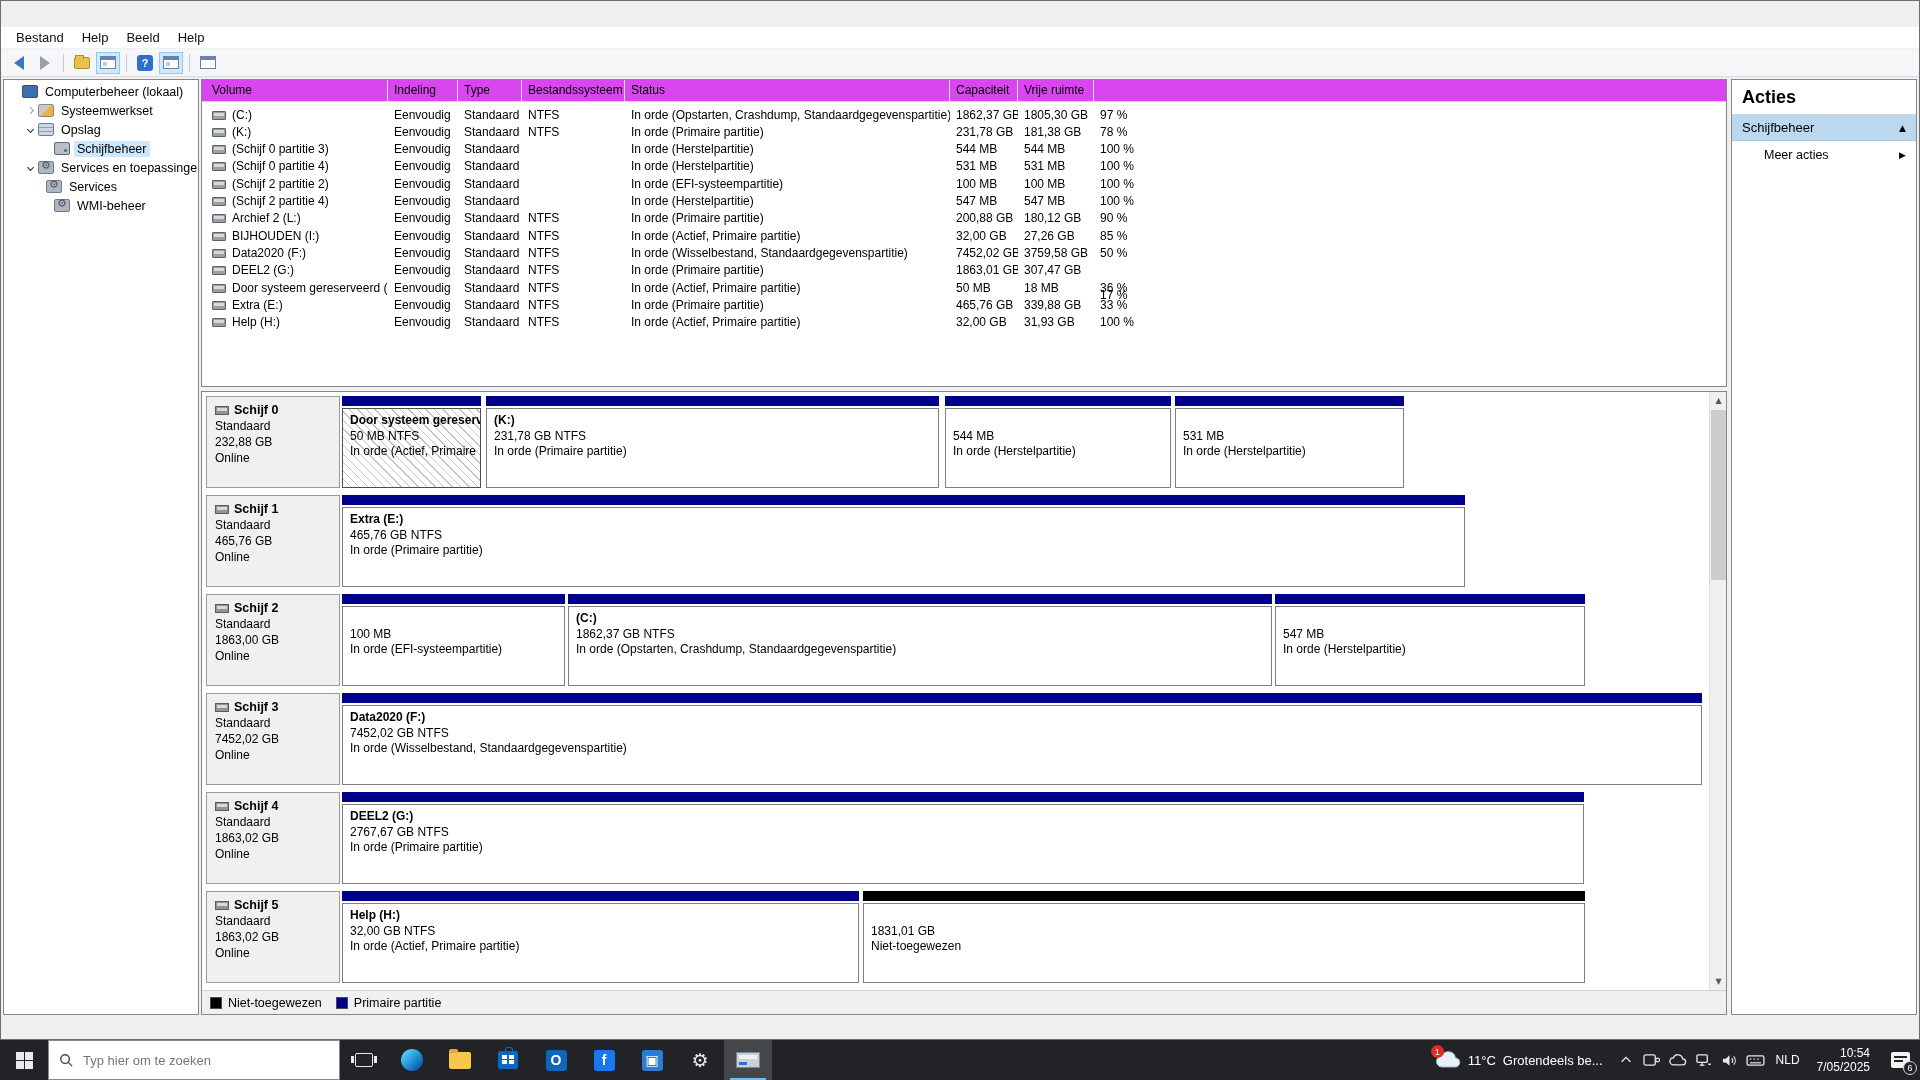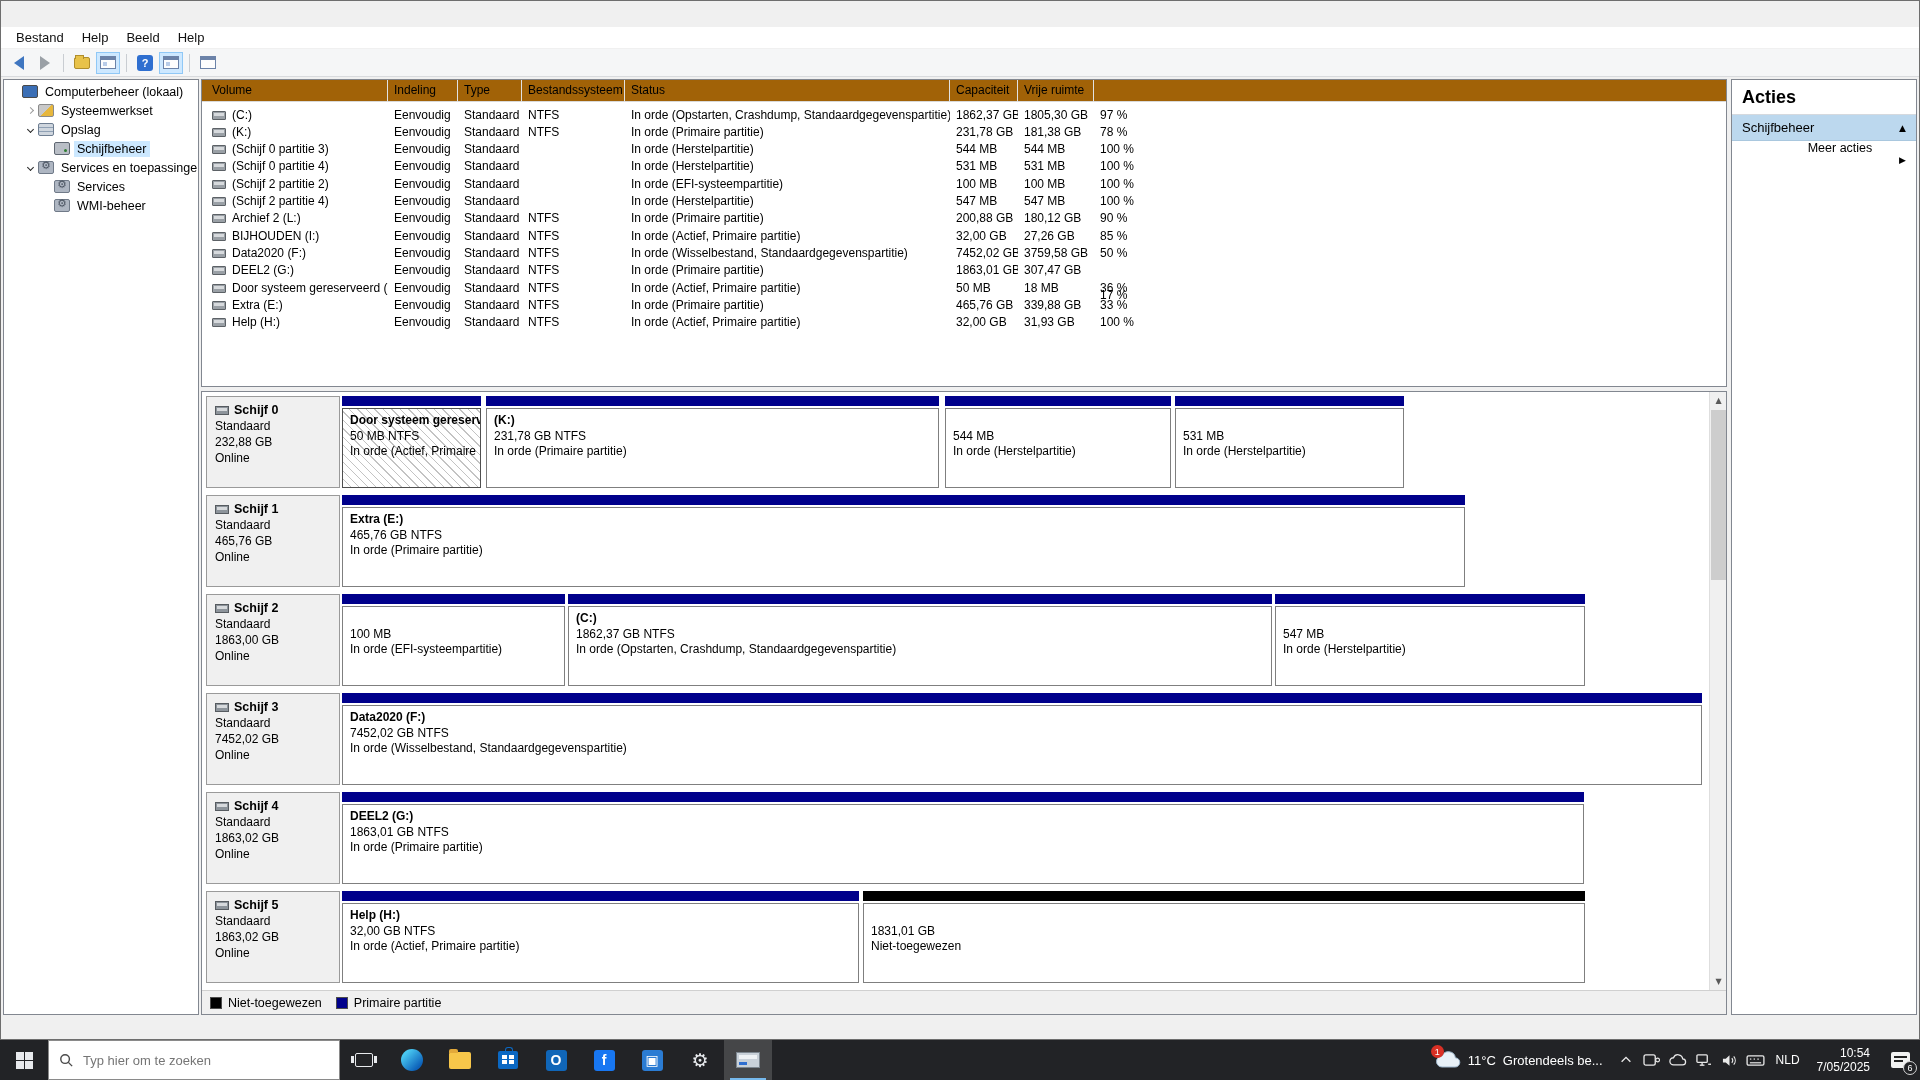--- a/index.html
+++ b/index.html
@@ -48,21 +48,21 @@
   .ti-computer { background:#3b6fb6; border:1.5px solid #4a4a4a; }
   .ti-tools { background:linear-gradient(135deg,#c9c9c9 50%,#e7b73c 50%); border:1px solid #8a8a8a; }
   .ti-storage { background:repeating-linear-gradient(#cfd6de 0 3px,#8fa0b4 3px 4px); border:1px solid #6e7e92; }
   .ti-disk { background:#b9bec6; border:1px solid #5f6772; }
   .ti-disk::after { content:""; position:absolute; right:2px; bottom:2px; width:3px; height:3px; background:#2e7d32; border-radius:50%; }
   .ti-services { background:#aeb6c2; border:1px solid #707a88; }
   .ti-services::after { content:"⚙"; font-family:"DejaVu Sans",sans-serif; position:absolute; left:2px; top:-3px; font-size:11px; color:#4d5663; }
   .tlabel { padding:1px 3px; }
 
   .list-pane { position:absolute; left:200px; top:78px; width:1526px; height:308px; background:#fff; border:1px solid #828790; overflow:hidden; }
-  .lv-header { position:absolute; left:0; top:0; width:100%; height:22px; background:#a16207; border-bottom:1px solid #d9d9d9; }
+  .lv-header { position:absolute; left:0; top:0; width:100%; height:22px; background:#d946ef; border-bottom:1px solid #d9d9d9; }
   .lv-hcell { position:absolute; top:0; height:22px; font-size:12px; color:#000; padding:3px 0 0 6px; border-right:1px solid #e2e2e2; }
   .lv-row { position:absolute; left:0; width:100%; height:17.3px; }
   .lv-cell { position:absolute; top:0; height:17.3px; font-size:12px; color:#000; padding:1.5px 0 0 6px; white-space:nowrap; overflow:hidden; }
   .vol-ic { display:inline-block; width:14px; height:9px; background:#9aa0a6; border:1px solid #5c6166; border-radius:1px; margin-right:6px; vertical-align:-1px; position:relative; }
   .vol-ic::after { content:""; position:absolute; left:1px; top:1px; right:1px; height:3px; background:#d7dadd; }
 
   .disk-pane { position:absolute; left:200px; top:390px; width:1526px; height:624px; background:#fff; border:1px solid #828790; overflow:hidden; }
   .disk-scroll { position:absolute; left:0; top:0; width:1507px; height:598px; overflow:hidden; }
   .disk-row { position:absolute; left:0; width:100%; height:92px; }
   .disk-label { position:absolute; left:4px; top:0; width:134px; height:92px; background:#f0f0f0; border:1px solid #9a9a9a; padding:6px 0 0 8px; }
@@ -84,21 +84,21 @@
   .vs-thumb { position:absolute; left:1px; width:15px; background:#cdcdcd; }
 
   .legend { position:absolute; left:0; bottom:0; width:100%; height:24px; background:#f0f0f0; border-top:1px solid #d0d0d0; display:flex; align-items:center; gap:14px; padding-left:8px; }
   .leg-item { display:flex; align-items:center; gap:6px; font-size:12.5px; color:#000; }
   .leg-sq { width:12px; height:12px; border:1px solid #4c4c4c; }
 
   .actions-pane { position:absolute; left:1730px; top:78px; width:186px; height:936px; background:#fff; border:1px solid #828790; }
   .ap-title { font-size:18px; font-weight:bold; color:#000; padding:7px 0 6px 10px; border-bottom:1px solid #d5d9de; }
   .ap-section { height:26px; background:#bcd8ee; display:flex; align-items:center; font-size:13px; color:#000; padding-left:10px; border-bottom:1px solid #a9c7de; }
   .ap-section .tri { margin-left:auto; margin-right:10px; font-size:9px; font-family:"DejaVu Sans",sans-serif; }
-  .ap-item { height:28px; display:flex; align-items:center; font-size:12.5px; color:#000; padding-left:32px;flex-direction:column; }
+  .ap-item { height:28px; display:flex; align-items:center; font-size:12.5px; color:#000; padding-left:32px; }
   .ap-item .tri { margin-left:auto; margin-right:10px; font-size:9px; font-family:"DejaVu Sans",sans-serif; }
 
   
   .taskbar { position:absolute; left:0; bottom:0; width:1920px; height:40px; background:#222326; display:flex; align-items:center; }
   .start-btn { width:48px; height:40px; display:flex; align-items:center; justify-content:center; }
   .winlogo { width:17px; height:17px; display:grid; grid-template-columns:8px 8px; grid-template-rows:8px 8px; gap:1px; }
   .winlogo div { background:#e8eaed; }
   .search-box { width:292px; height:40px; background:#ffffff; border:1px solid #8a8a8a; display:flex; align-items:center; padding-left:10px; gap:9px; }
   .search-box input { border:none; outline:none; font-size:13px; color:#333; width:230px; font-family:"Liberation Sans",sans-serif; background:transparent; }
   .tb-app { width:48px; height:40px; display:flex; align-items:center; justify-content:center; position:relative; }
@@ -199,21 +199,21 @@
           <span class="ticon ti-disk"></span>
           <span class="tlabel">Schijfbeheer</span>
         </div>
         <div class="tree-item" style="padding-left: 20px;">
           <span class="chevbox">
             <span class="chev down"></span>
           </span>
           <span class="ticon ti-services"></span>
           <span class="tlabel">Services en toepassingen</span>
         </div>
-        <div class="tree-item" style="padding-left: 36px;">
+        <div class="tree-item" style="padding-left: 28px;">
           <span class="chevbox"></span>
           <span class="ticon ti-services"></span>
           <span class="tlabel">Services</span>
         </div>
         <div class="tree-item" style="padding-left: 36px;">
           <span class="chevbox"></span>
           <span class="ticon ti-services"></span>
           <span class="tlabel">WMI-beheer</span>
         </div>
       </div>
@@ -487,21 +487,21 @@
                 <span>Schijf 4</span>
               </div>
               <div class="dl-line">Standaard</div>
               <div class="dl-line">1863,02 GB</div>
               <div class="dl-line">Online</div>
             </div>
             <div class="part" style="left: 140px; width: 1242px;">
               <div class="pbar primary"></div>
               <div class="pbody">
                 <div class="pl-name">DEEL2  (G:)</div>
-                <div class="pl-line">1863,01 GB NTFS</div>
+                <div class="pl-line">2767,67 GB NTFS</div>
                 <div class="pl-line">In orde (Primaire partitie)</div>
               </div>
             </div>
           </div>
           <div class="disk-row" style="top: 499px;">
             <div class="disk-label">
               <div class="dl-name">
                 <span class="dl-ic"></span>
                 <span>Schijf 5</span>
               </div>

